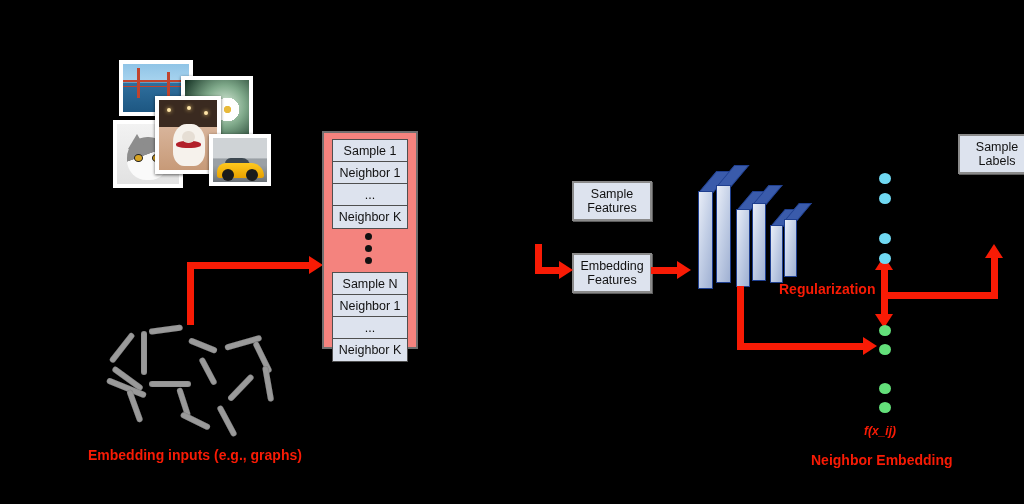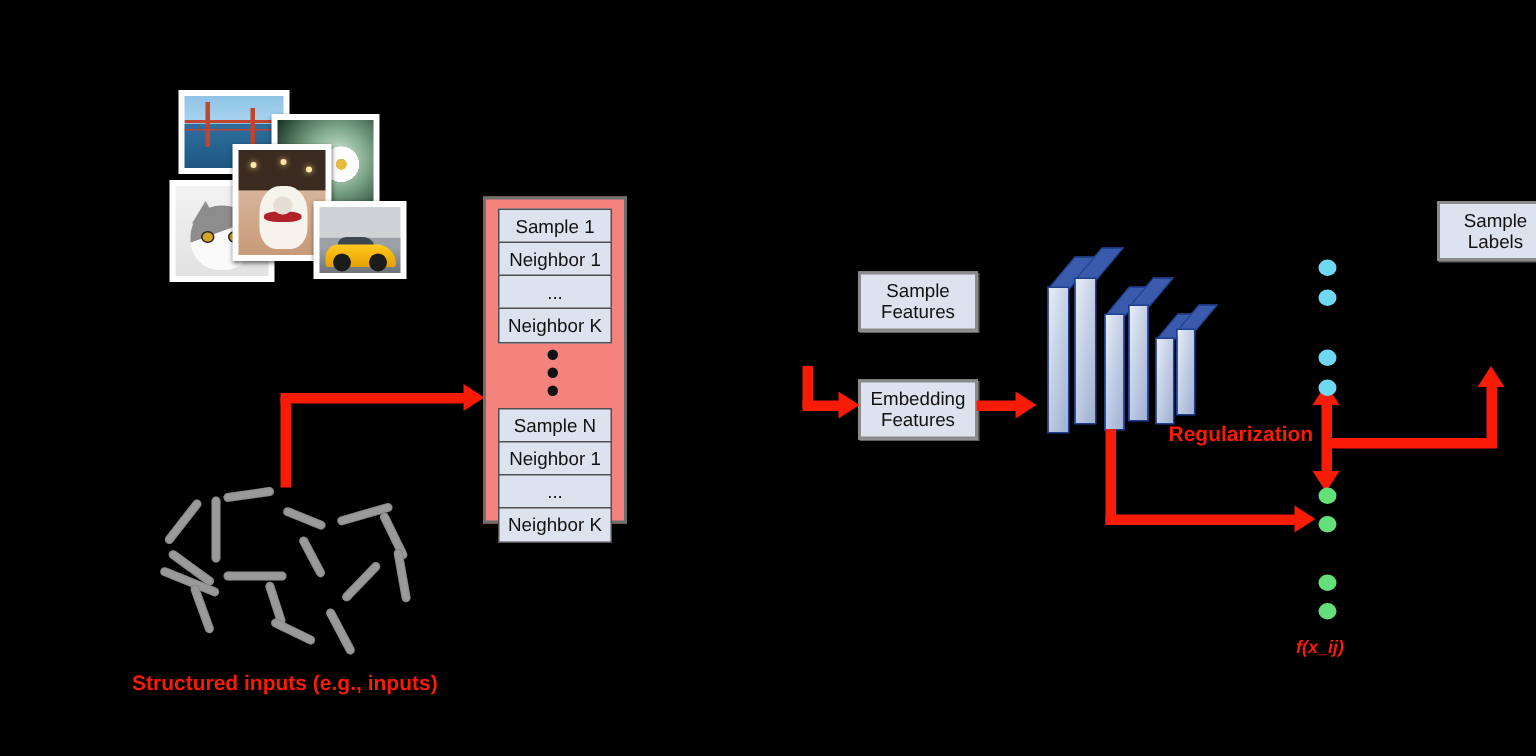--- a/index.html
+++ b/index.html
@@ -248,18 +248,19 @@
   <div class="dot dot-green" style="left:836px;top:325px;"></div>
   <div class="dot dot-green" style="left:836px;top:344px;"></div>
   <div class="dot dot-green" style="left:836px;top:383px;"></div>
   <div class="dot dot-green" style="left:836px;top:402px;"></div>
 
   <div class="box" style="left:915px;top:134px;width:74px;height:36px;">
     <span>Sample</span>
     <span>Labels</span>
   </div>
 
-  <div class="redtext cap" style="left:45px;top:447px;">Structured inputs (e.g., inputs)</div>
+  <div class="redtext cap" style="left:45px;top:447px;">Embedding inputs (e.g., graphs)</div>
 
   <div class="redtext formula" style="left:821px;top:424px;">f(x_ij)</div>
 
+  <div class="redtext cap" style="left:768px;top:452px;">Neighbor Embedding</div>
 
 </div>
 
 </body></html>

